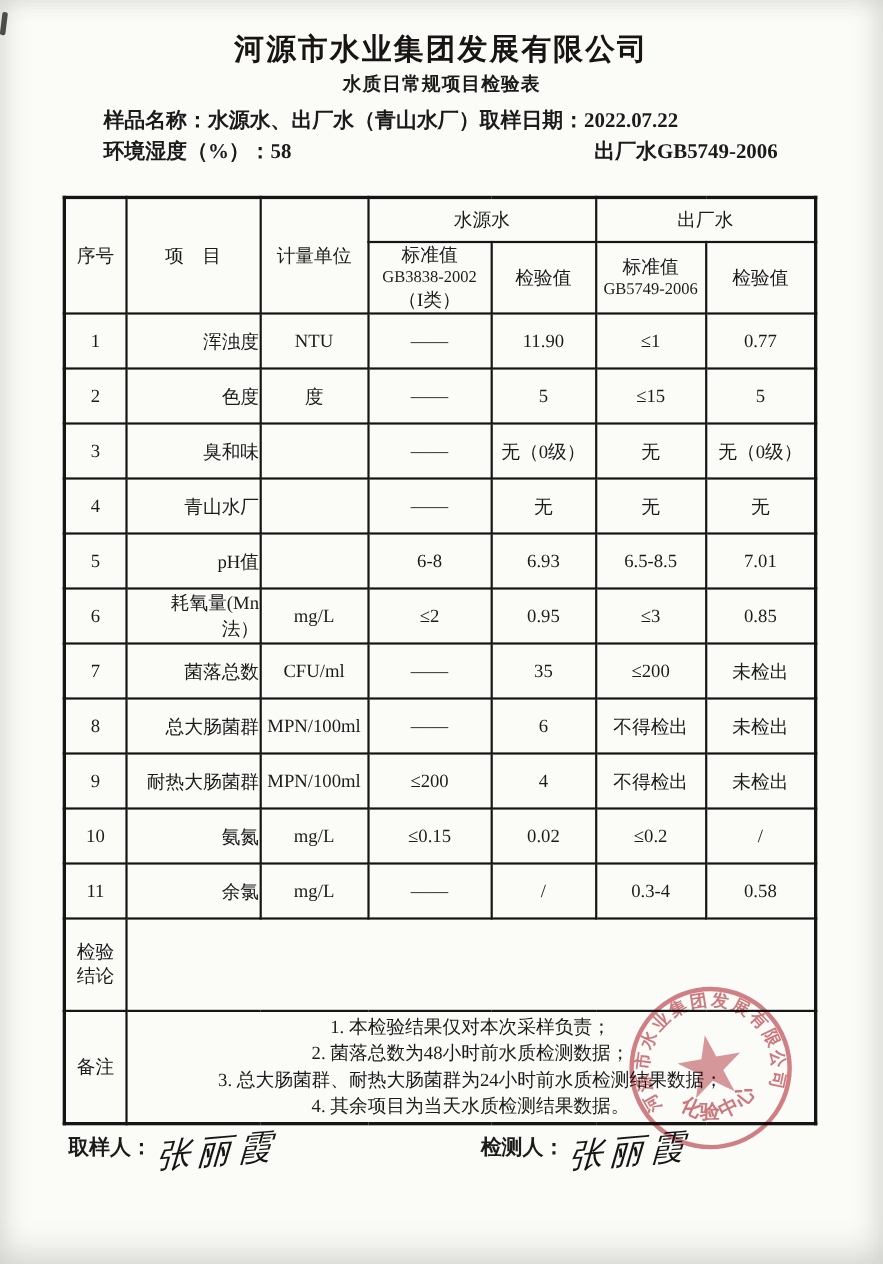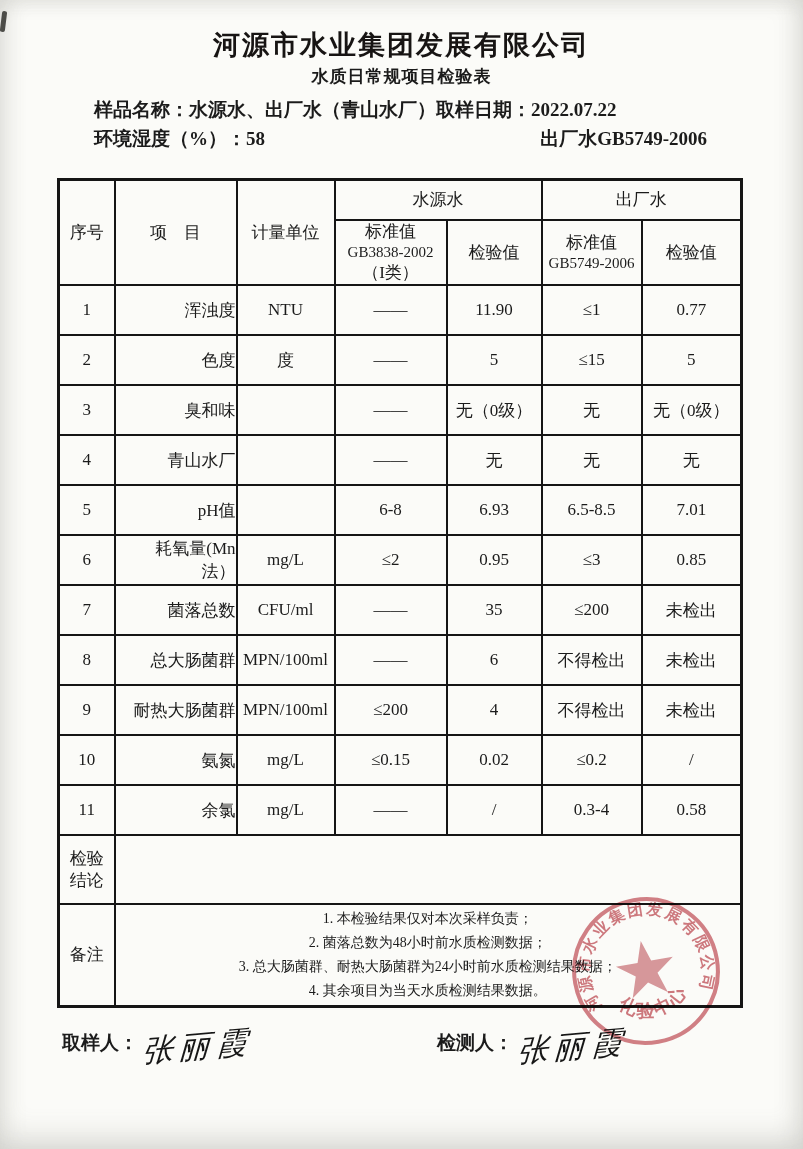--- a/index.html
+++ b/index.html
@@ -33,26 +33,26 @@
   .meta-row{display:flex;justify-content:space-between;white-space:nowrap;align-items:center;}
   .tbl{
     position:absolute;left:57px;top:178px;width:683px;
     border-collapse:collapse;table-layout:fixed;border:3px solid #151515;
   }
   .tbl td{
     border:2px solid #151515;text-align:center;vertical-align:middle;
     font-size:17px;padding:0;overflow:hidden;
   }
   tr.hdr1{height:40px;} tr.hdr2{height:65px;margin-top:21px;}
-  tr.r{height:50px;} tr.concl{height:69px;} tr.remark{height:102px;}
+  tr.r{height:50px;} tr.concl{height:84px;} tr.remark{height:102px;}
   .tbl td.item{text-align:right;padding-left:9px;}
   .stdline{display:block;line-height:1.3;}
   .gb{font-size:15px;}
   .remarks-cell{text-align:left;padding:4px 4px 4px 8px;}
-  .remark-line{font-size:14px;line-height:24px;white-space:nowrap;}
+  .remark-line{font-size:17px;line-height:24px;white-space:nowrap;}
   .sign-area{position:absolute;left:62px;top:1026px;width:700px;height:60px;font-size:19px;font-weight:600;}
   .sign-group{position:absolute;top:0;white-space:nowrap;}
   .sign-group.tester{left:375px;}
   .sig{
     display:inline-block;font-size:31px;font-weight:500;font-style:italic;
     letter-spacing:6px;margin-left:4px;vertical-align:-8px;color:#161616;
     transform:rotate(-5deg) skewX(-8deg);
   }
   .stamp{position:absolute;left:560px;top:885px;z-index:5;mix-blend-mode:multiply;opacity:.88;}
 </style>

